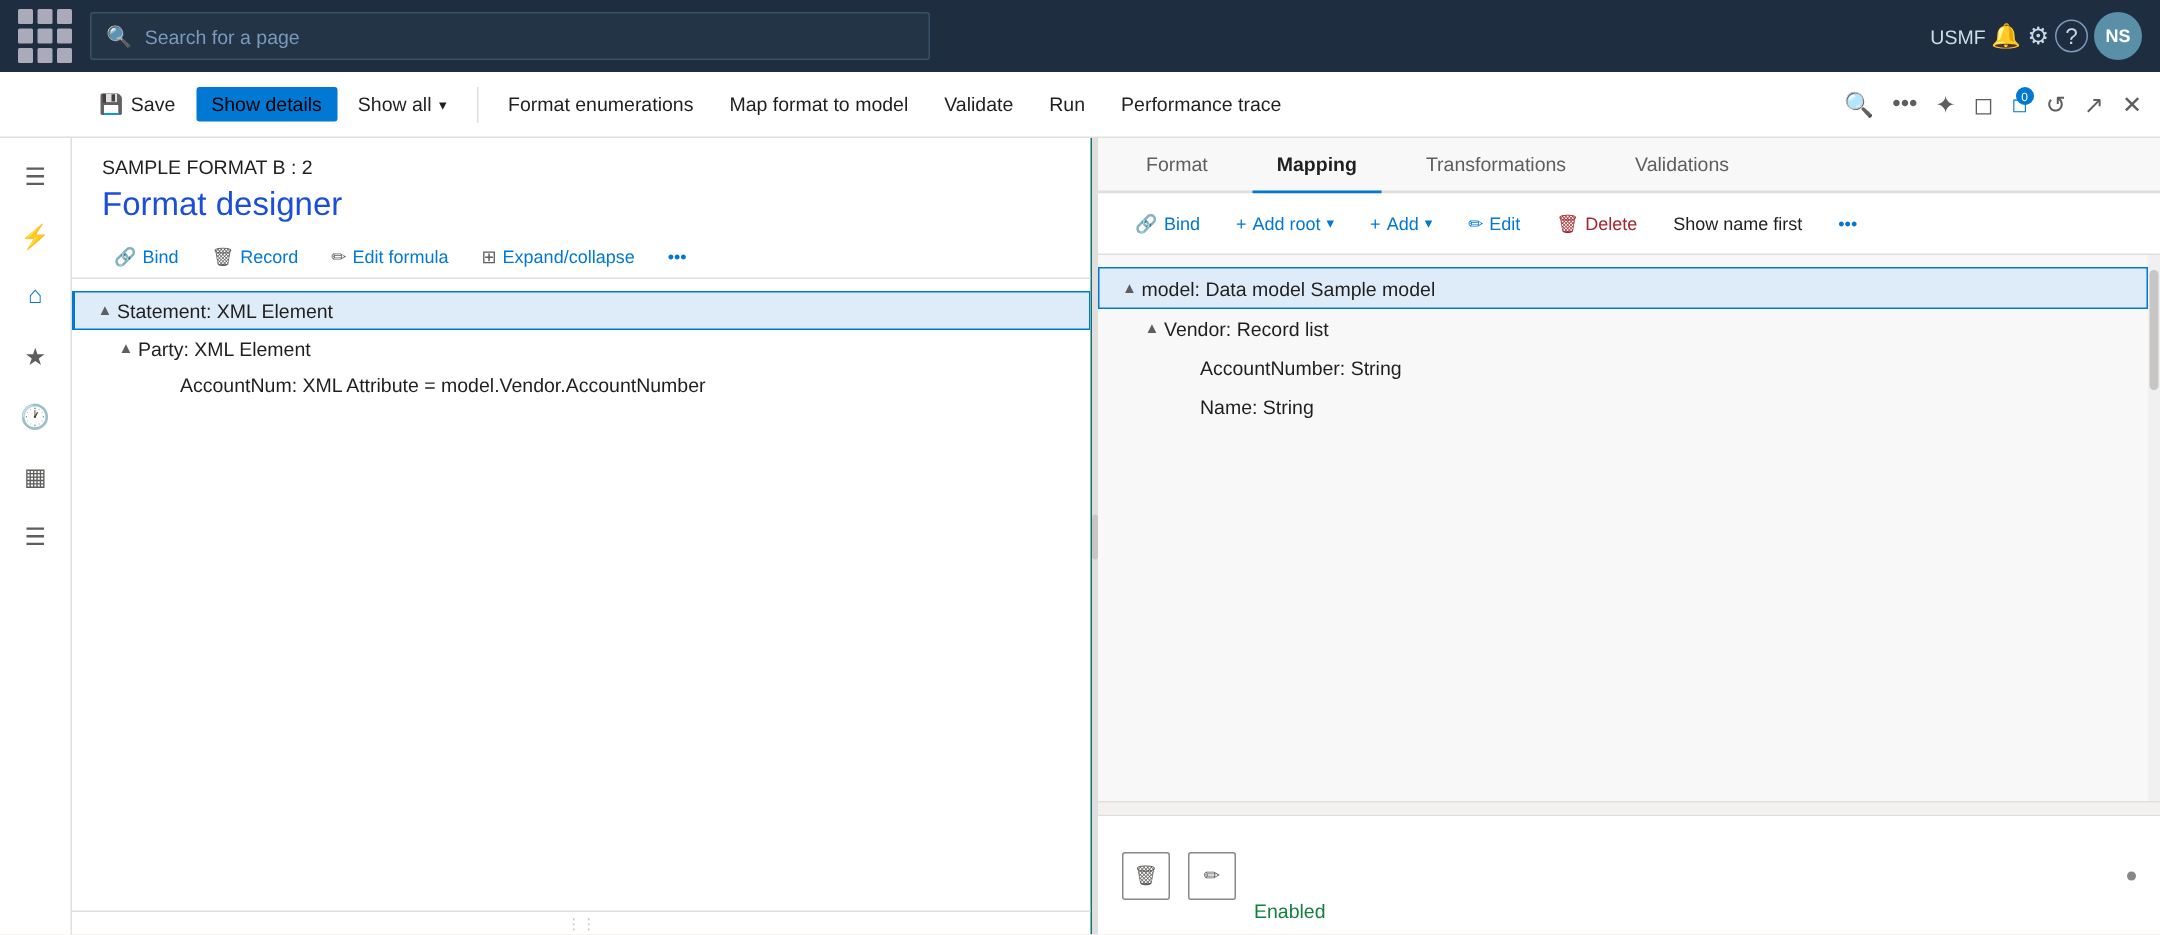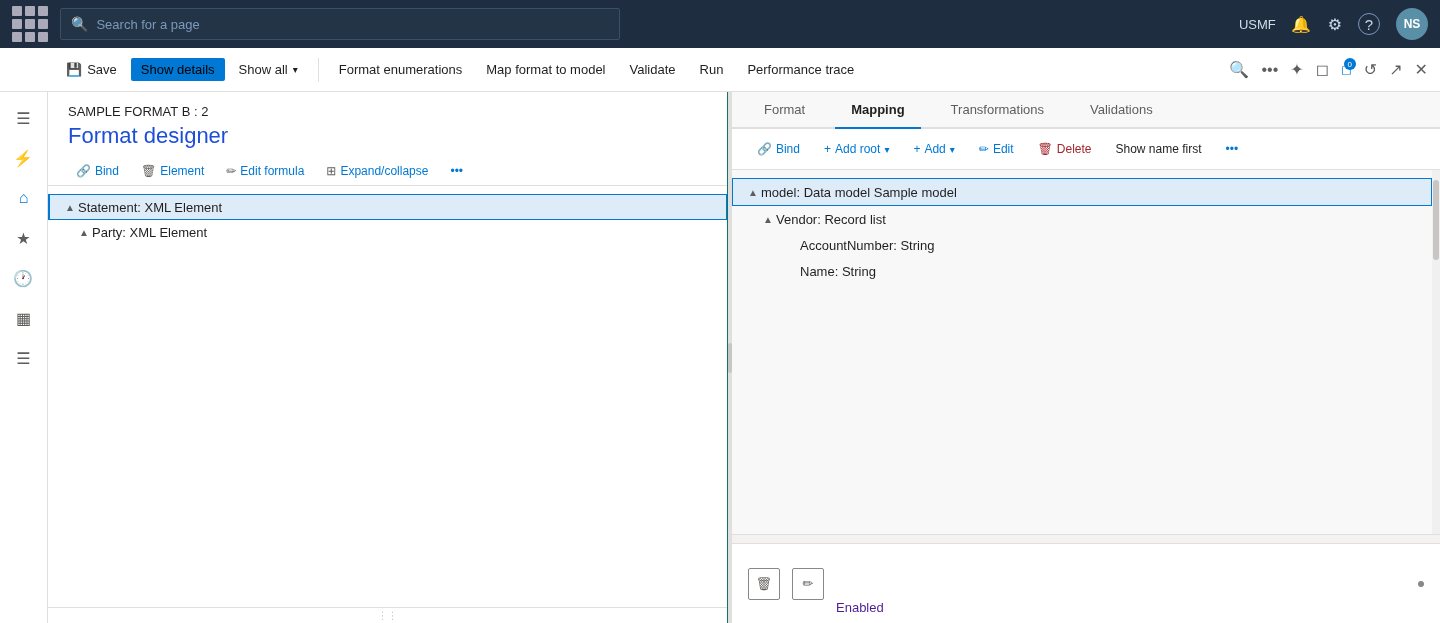--- a/index.html
+++ b/index.html
@@ -13,21 +13,21 @@
     }
     .top-nav-grid { display: grid; grid-template-columns: repeat(3,10px); grid-template-rows: repeat(3,10px); gap: 3px; cursor: pointer; }
     .top-nav-grid-dot { background: #aab; border-radius: 1px; width: 10px; height: 10px; }
     .top-nav-title { font-size: 15px; font-weight: 600; color: #fff; flex: 0 0 auto; margin-right: 12px; }
     .top-nav-search {
       flex: 1; max-width: 560px; display: flex; align-items: center;
       background: #243447; border: 1px solid #3a5068; border-radius: 2px; padding: 0 10px; height: 32px; gap: 8px;
     }
     .top-nav-search input { background: transparent; border: none; outline: none; color: #cdd; font-size: 13px; width: 100%; }
     .top-nav-search input::placeholder { color: #7a99bb; }
-    .top-nav-right { margin-left: auto; display: flex; align-items: center; gap: 16px; }
+    .top-nav-right { margin-left: auto; display: flex; align-items: center; gap: 4px; }
     .top-nav-right .usmf { font-size: 13px; color: #d0dce8; }
     .top-icon { color: #c8d8e8; font-size: 16px; cursor: pointer; position: relative; }
     .avatar { width: 32px; height: 32px; border-radius: 50%; background: #5a8fa8; color: #ffffff; display: flex; align-items: center; justify-content: center; font-size: 12px; font-weight: 600; cursor: pointer; }
 
     
     .toolbar {
       display: flex; align-items: center;
       background: #fff; border-bottom: 1px solid #e1dfdd;
       height: 44px; padding: 0 12px 0 56px; gap: 4px;
     }
@@ -105,21 +105,21 @@
     .model-item { display: flex; align-items: center; padding: 5px 12px; cursor: pointer; font-size: 13px; }
     .model-item.selected { background: #deecf9; border: 1px solid #0078d4; }
 
     
     .right-scrollbar { width: 8px; background: #f0f0f0; position: relative; }
     .right-scrollbar-thumb { position: absolute; top: 10px; left: 1px; width: 6px; height: 80px; background: #c8c6c4; border-radius: 3px; }
 
     
     .bottom-bar { display: flex; align-items: center; padding: 8px 16px; border-top: 1px solid #e1dfdd; background: #fff; gap: 12px; }
     .bottom-icon-btn { width: 32px; height: 32px; border: 1px solid #8a8886; background: #fff; border-radius: 2px; display: flex; align-items: center; justify-content: center; cursor: pointer; font-size: 13px; color: #605e5c; }
-    .enabled-text { font-size: 13px; color: #4c1d95; margin-top: 48px; }
+    .enabled-text { font-size: 13px; color: #15803d; margin-top: 48px; }
     .bottom-dot { width: 6px; height: 6px; background: #8a8886; border-radius: 50%; margin-left: auto; }
   </style>
 </head>
 <body>
 
 <div class="top-nav">
   <div class="top-nav-grid">
     <div class="top-nav-grid-dot"></div>
       <div class="top-nav-grid-dot"></div>
       <div class="top-nav-grid-dot"></div>
@@ -205,21 +205,21 @@
       </div>
       <div class="page-title">Format designer</div>
 
       <div class="format-toolbar">
         <button class="fmt-btn">
           <span style="color:#605e5c;">🔗</span>
           <span>Bind</span>
         </button>
         <button class="fmt-btn">
           <span style="color:#605e5c;">🗑</span>
-          <span>Element</span>
+          <span>Record</span>
         </button>
         <button class="fmt-btn">
           <span style="color:#605e5c;">✏</span>
           <span>Edit formula</span>
         </button>
         <button class="fmt-btn">
           <span style="color:#605e5c;">⊞</span>
           <span>Expand/collapse</span>
         </button>
         <button class="fmt-btn">
@@ -233,20 +233,24 @@
           <span class="tree-toggle">▲</span>
           <span>Statement: XML Element</span>
         </div>
 
         <div class="tree-item tree-indent-1" style="padding-left:28px;">
           <span class="tree-toggle">▲</span>
           <span>Party: XML Element</span>
         </div>
 
 
+        <div class="tree-item" style="padding-left:56px;">
+          <span class="tree-toggle" style="width:16px;"></span>
+          <span>AccountNum: XML Attribute = model.Vendor.AccountNumber</span>
+        </div>
       </div>
 
       <div style="display:flex;justify-content:center;align-items:center;height:16px;border-top:1px solid #e1dfdd;">
         <span style="color:#c8c6c4;font-size:10px;">⋮⋮</span>
       </div>
     </div>
 
     <div class="resizer"></div>
 
     <div class="right-panel">

